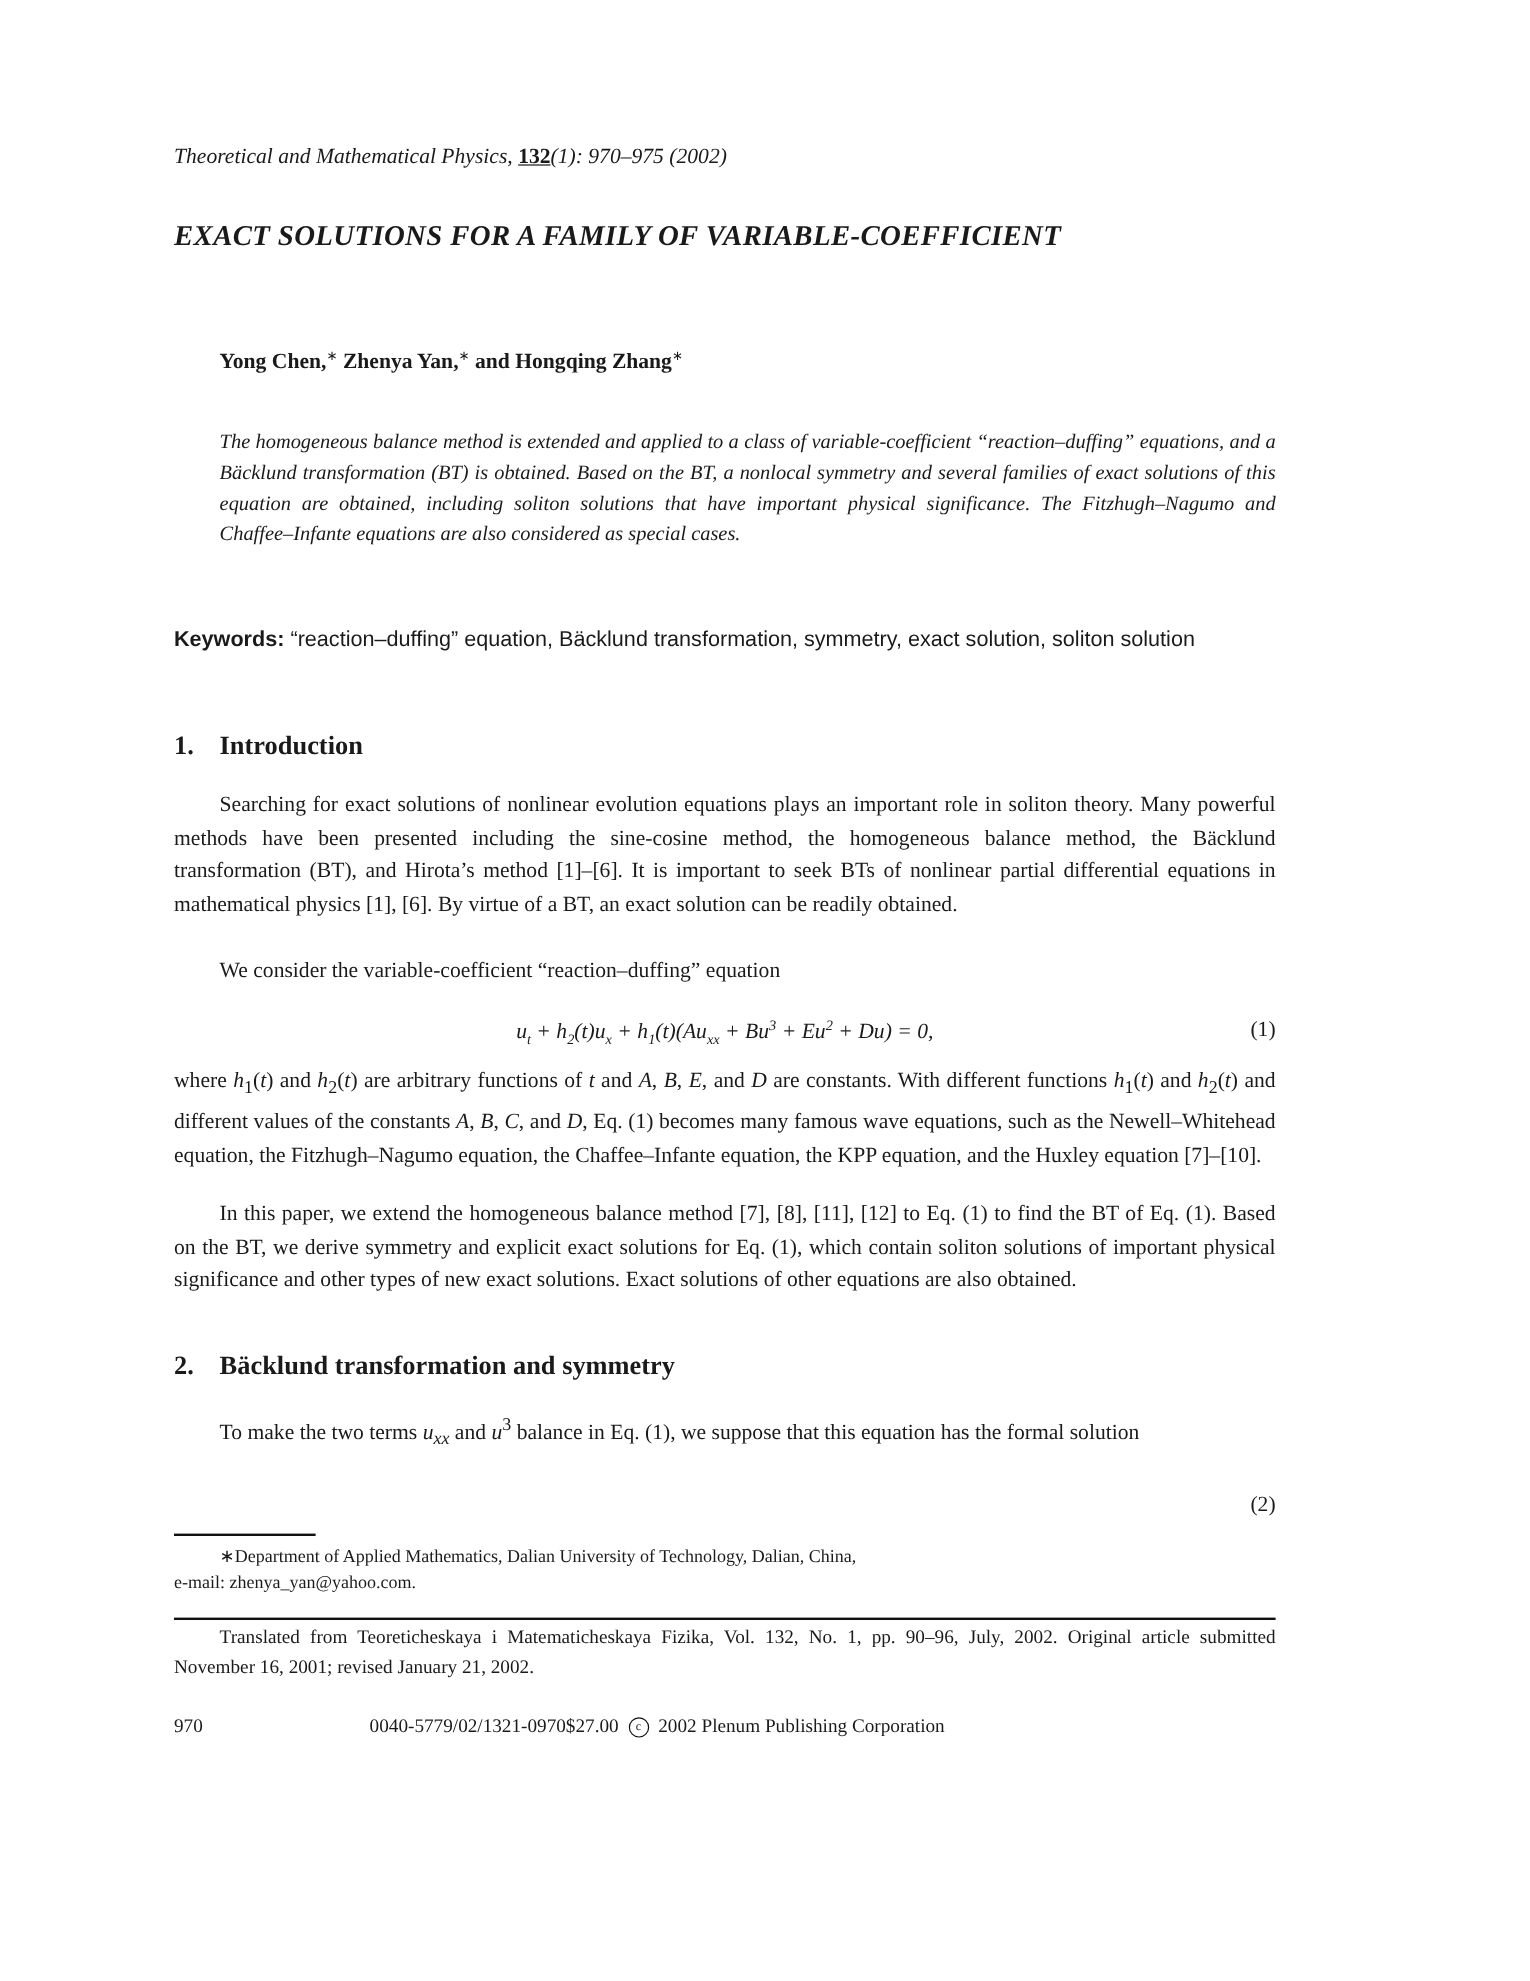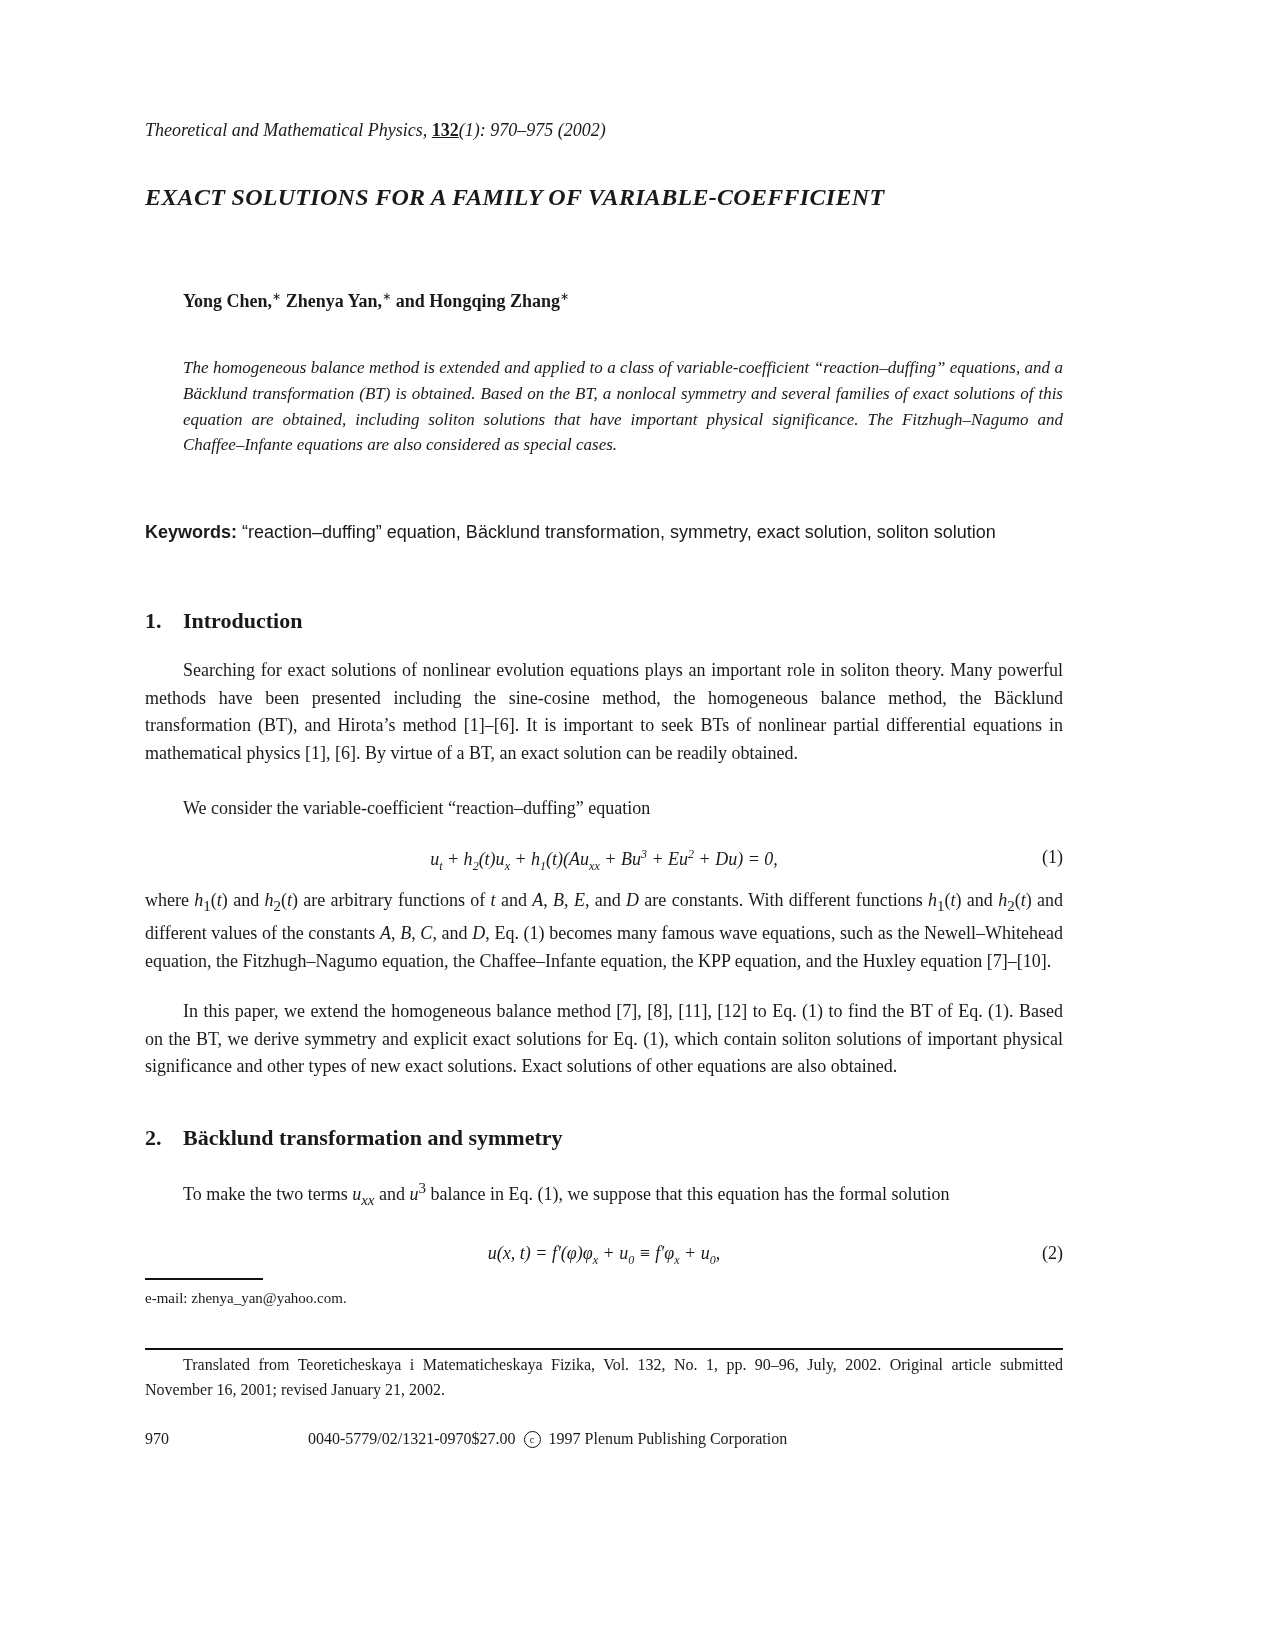--- a/index.html
+++ b/index.html
@@ -80,32 +80,32 @@
 
   <div class="abs body indent" style="top:998px;left:0;">In this paper, we extend the homogeneous balance method [7], [8], [11], [12] to Eq. (1) to find the BT of Eq. (1). Based on the BT, we derive symmetry and explicit exact solutions for Eq. (1), which contain soliton solutions of important physical significance and other types of new exact solutions. Exact solutions of other equations are also obtained.</div>
 
   <div class="abs h1" style="top:1125px;left:0;">
     <span class="num">2.</span><span>Bäcklund transformation and symmetry</span>
   </div>
 
   <div class="abs body indent" style="top:1175px;left:0;">To make the two terms <i class="v">u</i><sub><i>xx</i></sub> and <i class="v">u</i><sup>3</sup> balance in Eq. (1), we suppose that this equation has the formal solution</div>
 
   <div class="abs eq" style="top:1243px;left:0;height:28px;">
-    <div class="expr">u(x, t) = f′(φ)φ<sub>x</sub> + u<sub>0</sub> ≡ f′φ<sub>x</sub> + u<sub>0</sub>,</div>
     <div class="num">(2)</div>
   </div>
 
   <div class="abs rule-short"></div>
   <div class="abs footnote">
+    <div class="fi">∗Department of Applied Mathematics, Dalian University of Technology, Dalian, China,</div>
     <div>e-mail: zhenya_yan@yahoo.com.</div>
   </div>
 
   <div class="abs rule-long"></div>
   <div class="abs translated indent">Translated from Teoreticheskaya i Matematicheskaya Fizika, Vol. 132, No. 1, pp. 90–96, July, 2002. Original article submitted November 16, 2001; revised January 21, 2002.</div>
 
   <div class="abs pageno">970</div>
   <div class="abs copyright">
     <span>0040-5779/02/1321-0970$27.00</span>
     <span class="copy-icon">c</span>
-    <span>1997 Plenum Publishing Corporation</span>
+    <span>2002 Plenum Publishing Corporation</span>
   </div>
 
 </div>
 
 </body></html>

